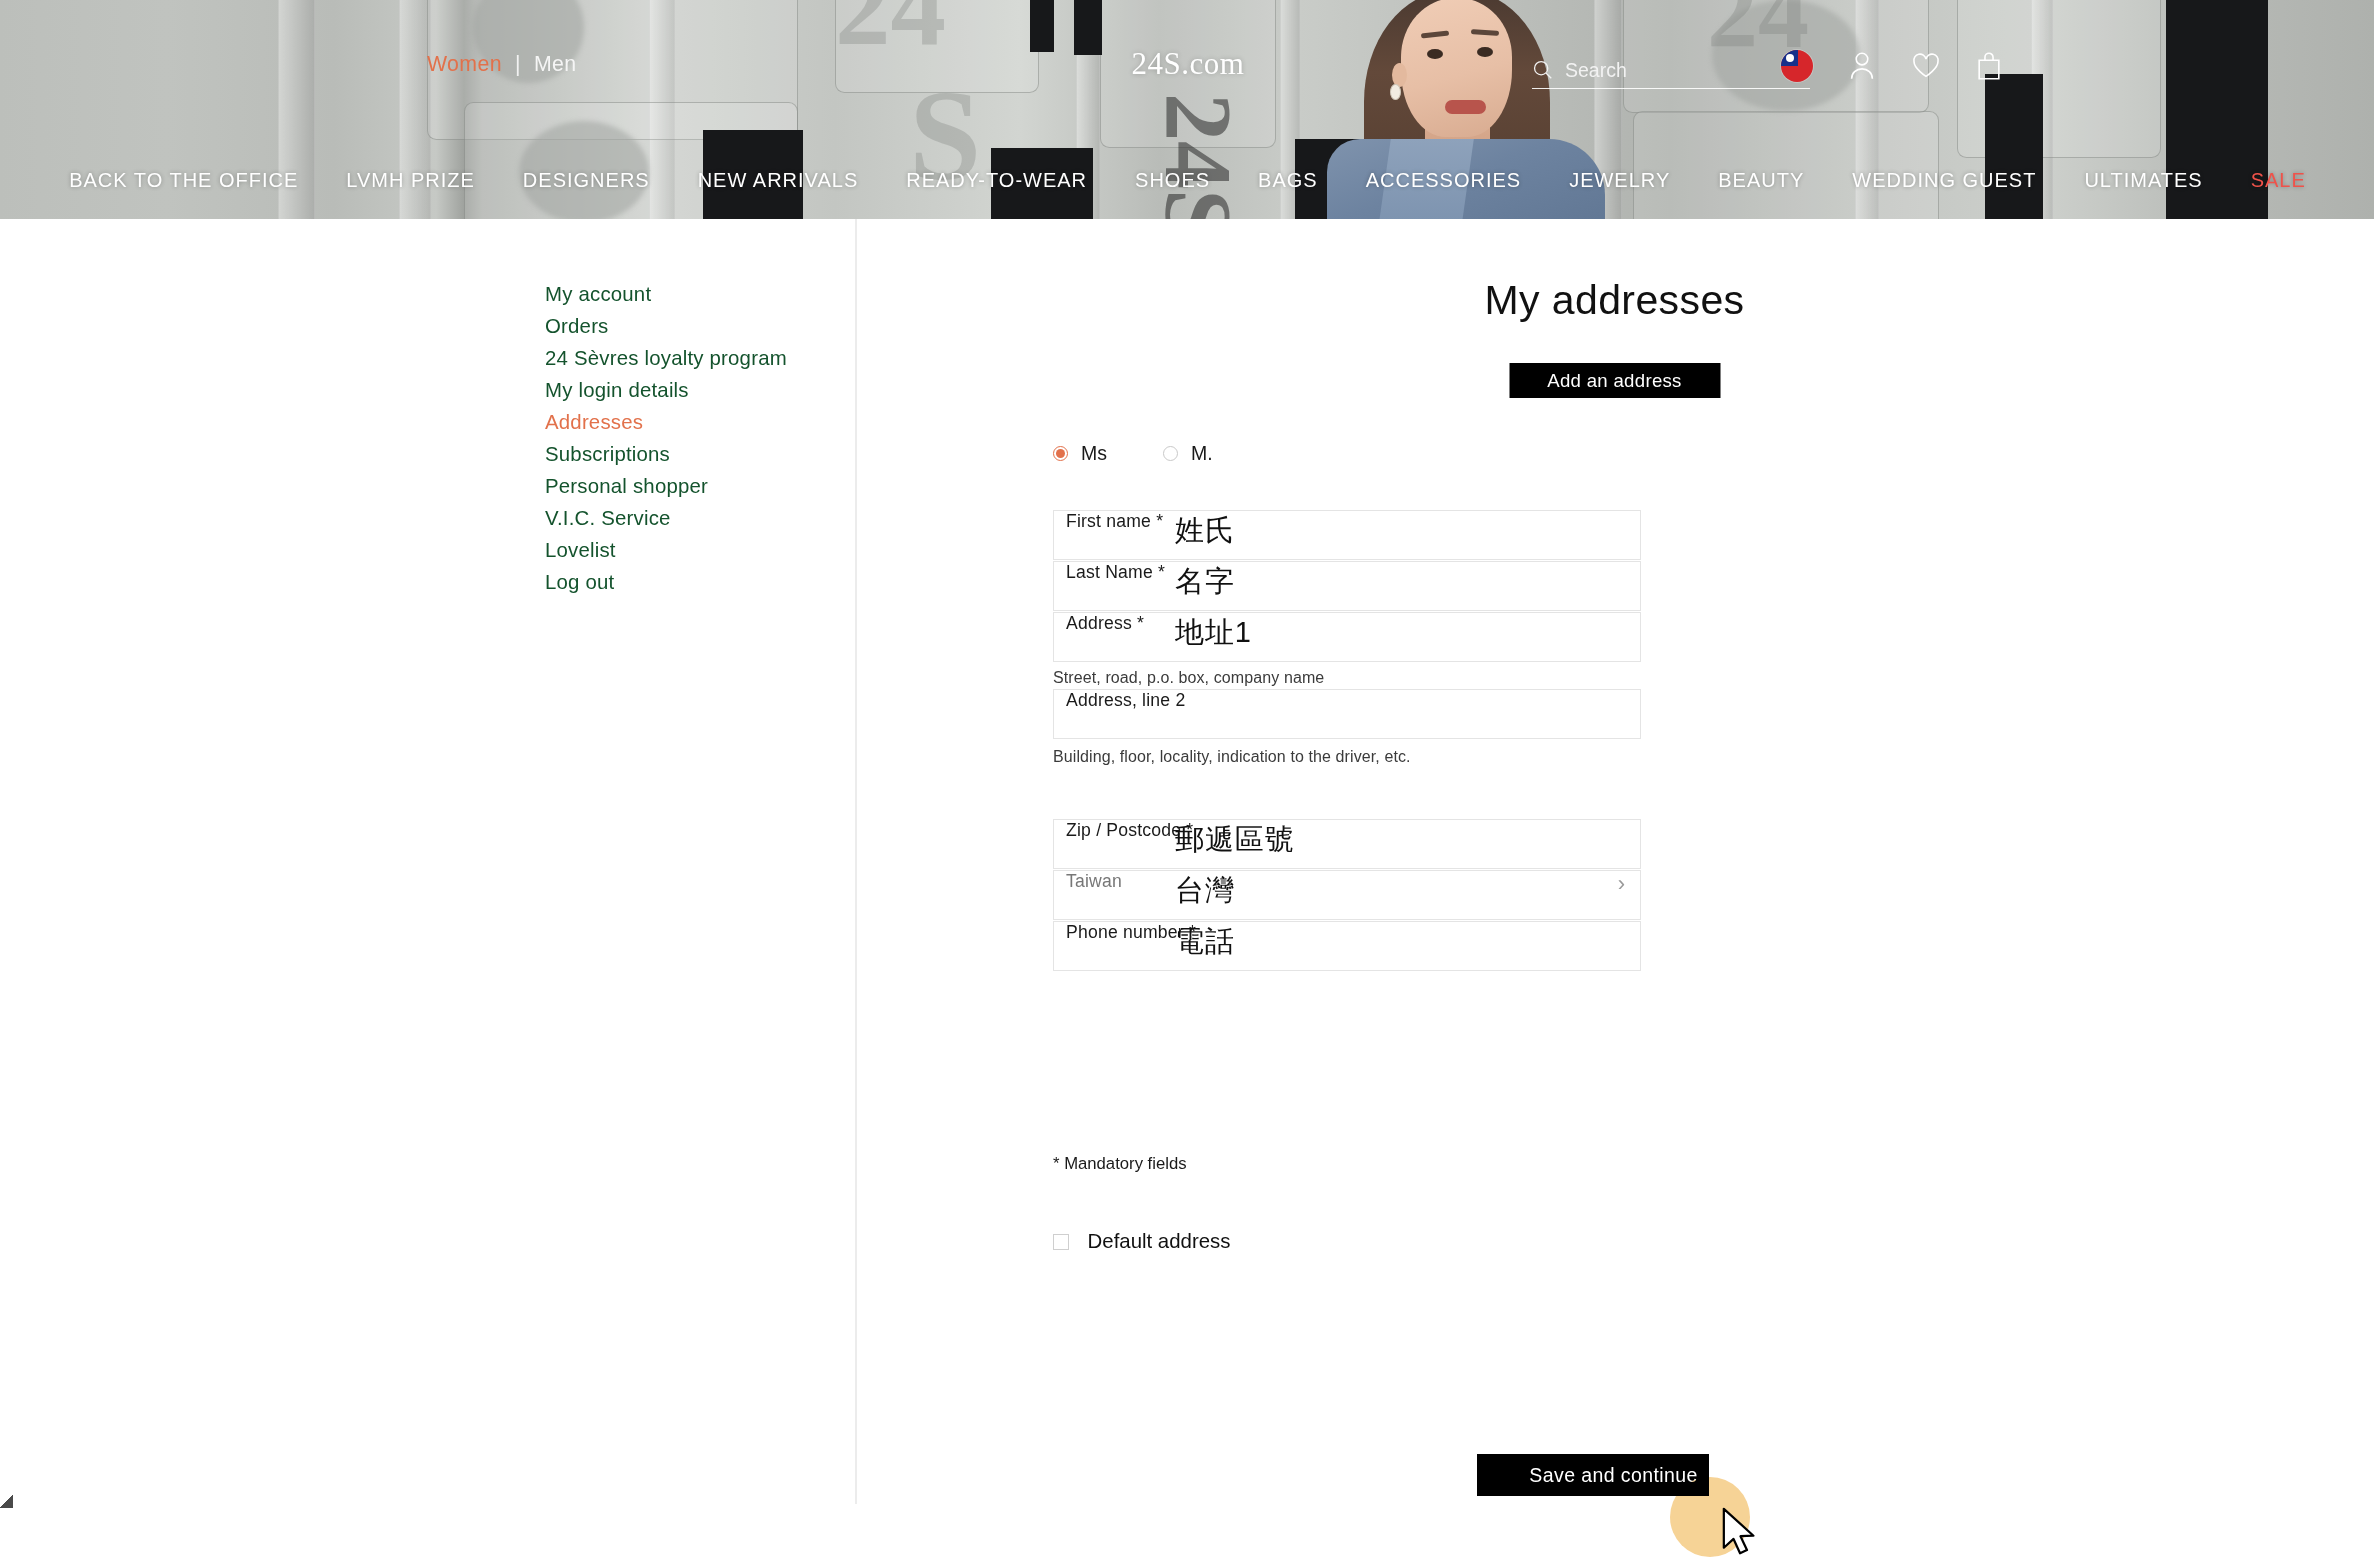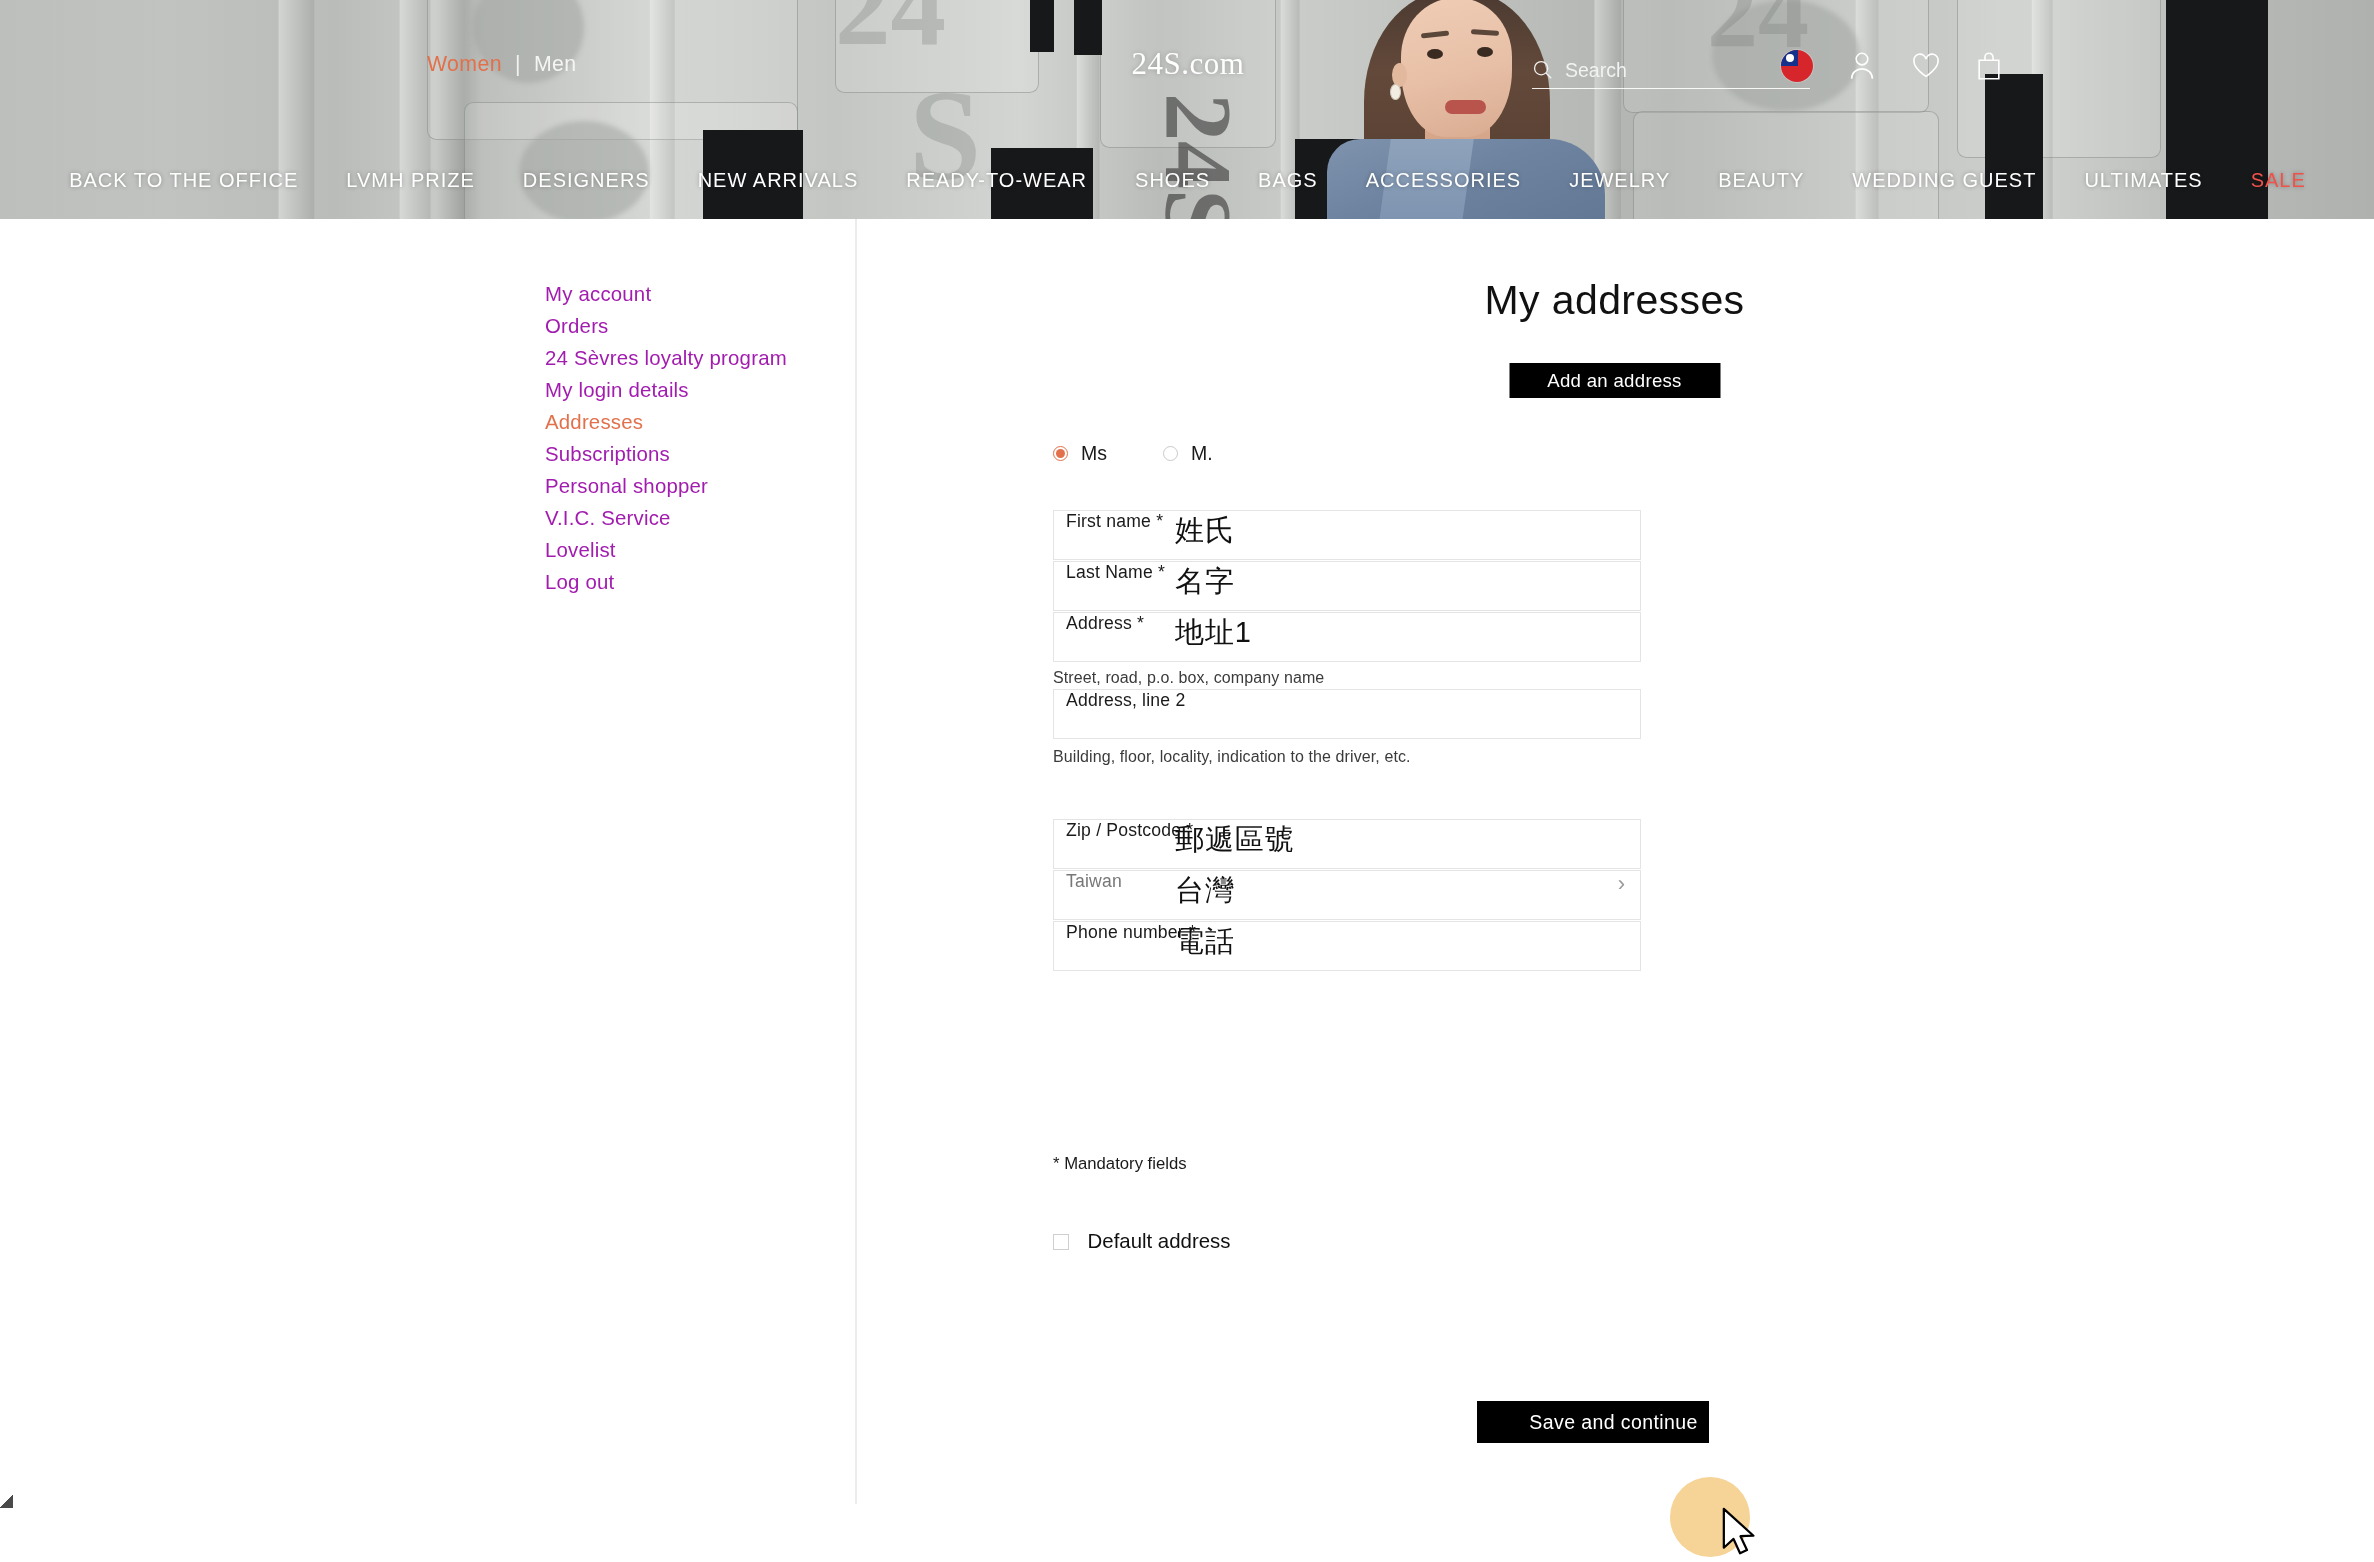--- a/index.html
+++ b/index.html
@@ -159,21 +159,21 @@
     width: 1.9px; height: 1285px;
     background: #ececec;
   }
 
   #sidebar {
     position: absolute; left: 545px; top: 278px;
     width: 278px;
     display: flex; flex-direction: column; gap: 0;
   }
   .side-item {
-    font-size: 20.4px; color: #a21caf; line-height: 32px;
+    font-size: 20.4px; color: #14532d; line-height: 32px;
     letter-spacing: 0.2px; white-space: nowrap;
   }
   .side-item.active { color: #e2714b; }
 
   #main {
     position: absolute; left: 855px; top: 219px;
     width: 1519px; height: 1344px;
   }
   #page-title {
     position: absolute; left: 0; top: 58px; width: 1519px;
@@ -238,21 +238,21 @@
   #default-row {
     position: absolute; left: 198px; top: 1011px;
     display: flex; align-items: center; gap: 18.6px;
   }
   #default-row .cbox {
     width: 16px; height: 16px; border: 0.9px solid #cfcfcf; background: #fff;
   }
   #default-row .clabel { font-size: 20.4px; color: #111; }
 
   #save-btn {
-    position: absolute; left: 622px; top: 1182px;
+    position: absolute; left: 622px; top: 1235px;
     width: 232px; height: 42px;
     background: #000; color: #fff;
     display: flex; align-items: center; justify-content: center;
     font-size: 19.5px; letter-spacing: 0.4px;
     border: none; cursor: pointer; padding-left: 41px;
   }
 
   
   #click-halo {
     position: absolute; left: 1670px; top: 1477px;

